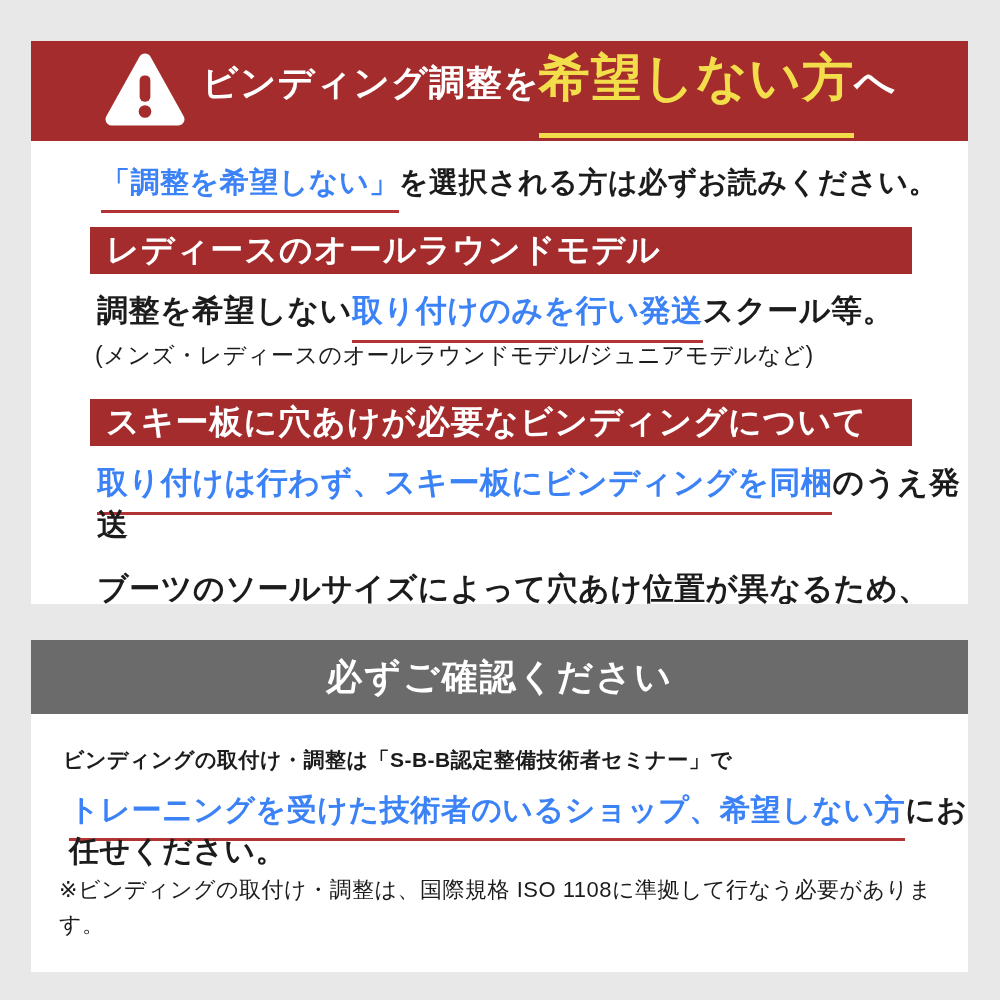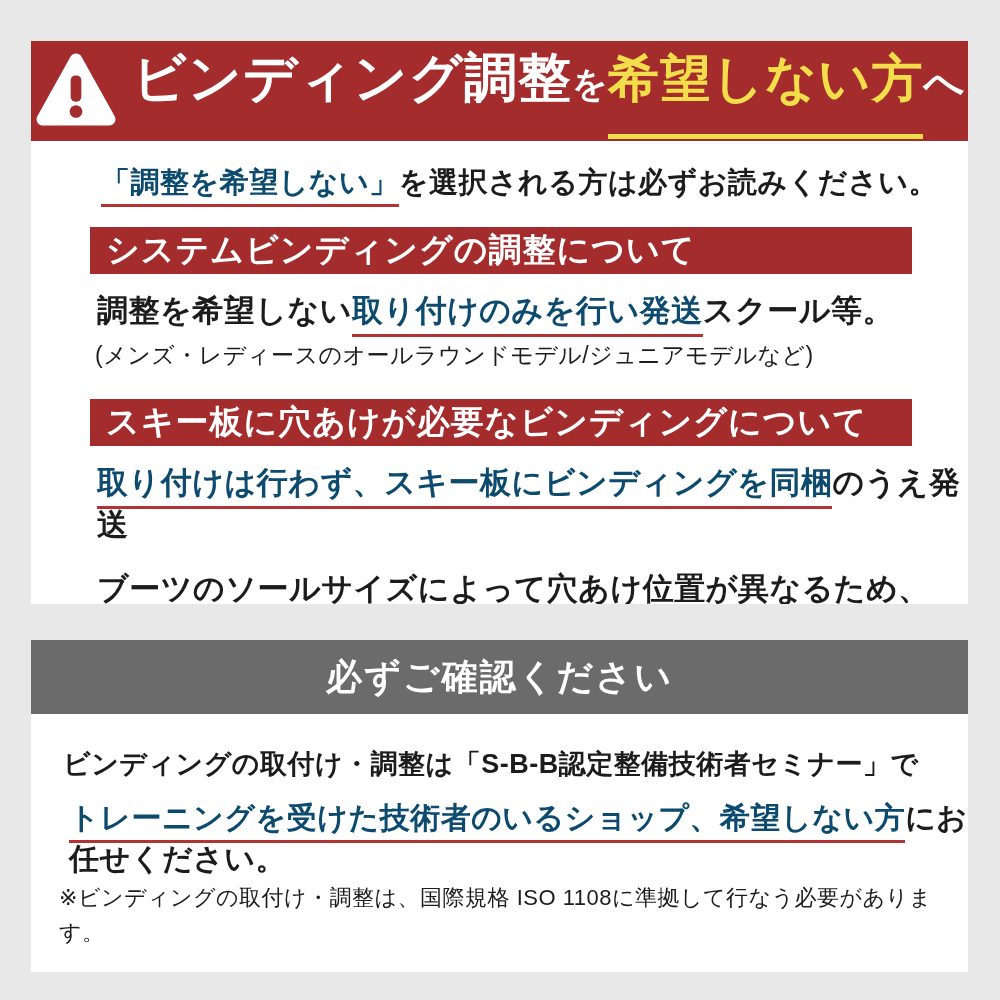--- a/index.html
+++ b/index.html
@@ -18,42 +18,42 @@
   
   .hdr {
     height:100px;
     background:#a52c2c;
     display:flex;
     align-items:center;
     justify-content:center;
     gap:16px;
   }
   .hdr .ttl { display:flex; align-items:baseline; white-space:nowrap; }
-  .t-main { color:#ffffff; font-size:53px; font-weight:900; letter-spacing:1px; }
+  .t-main { color:#ffffff; font-size:36px; font-weight:900; letter-spacing:1px; }
   .t-particle { color:#ffffff; font-size:35px; font-weight:900; }
   .t-yellow {
     color:#f2de4a; font-size:51px; font-weight:900; letter-spacing:1px;
     border-bottom:5px solid #f2de4a; padding-bottom:20px;
   }
   .t-end { color:#ffffff; font-size:40px; font-weight:900; }
   
   .panel1 {
     background:#ffffff;
     height:463px;
     overflow:hidden;
   }
   .intro {
     margin:22px 0 0 70px;
     font-size:29px; font-weight:700;
     letter-spacing:0.5px;
   }
   .red-u {
-    color:#0c4a6e;
+    color:#3b82f6;
     border-bottom:3px solid #b23333;
-    padding-bottom:6px;
+    padding-bottom:12px;
   }
   .sec-banner {
     margin:24px 0 0 59px;
     width:822px; height:47px;
     background:#a52c2c;
     color:#ffffff;
     font-size:33px; font-weight:900;
     line-height:45px;
     padding-left:16px;
     letter-spacing:1px;
@@ -82,21 +82,21 @@
     letter-spacing:2px;
   }
   
   .panel2 {
     background:#ffffff;
     height:258px;
     overflow:hidden;
   }
   .confirm-line1 {
     margin:32px 0 0 32px;
-    font-size:27px; font-weight:700;
+    font-size:21px; font-weight:700;
     letter-spacing:0.5px;
   }
   .confirm-line2 {
     margin:16px 0 0 38px;
     font-size:30px; font-weight:700;
     letter-spacing:0.5px;
   }
   .fn {
     margin-left:28px;
     font-size:22px; font-weight:400;
@@ -126,21 +126,21 @@
       <span class="t-end">へ</span>
     </span>
   </div>
 
   <div class="panel1">
 
     <div class="intro">
       <span class="red-u">「調整を希望しない」</span><span>を選択される方は必ずお読みください。</span>
     </div>
 
-    <div class="sec-banner">システムビンディングの調整について</div>
+    <div class="sec-banner">レディースのオールラウンドモデル</div>
 
     <div class="body-line">
       <span>調整を希望しない</span><span class="red-u">取り付けのみを行い発送</span><span>スクール等。</span>
     </div>
 
     <div class="small-note">(メンズ・レディースのオールラウンドモデル/ジュニアモデルなど)</div>
 
     <div class="sec-banner" style="margin-top:28px;">スキー板に穴あけが必要なビンディングについて</div>
 
     <div class="body-line">

